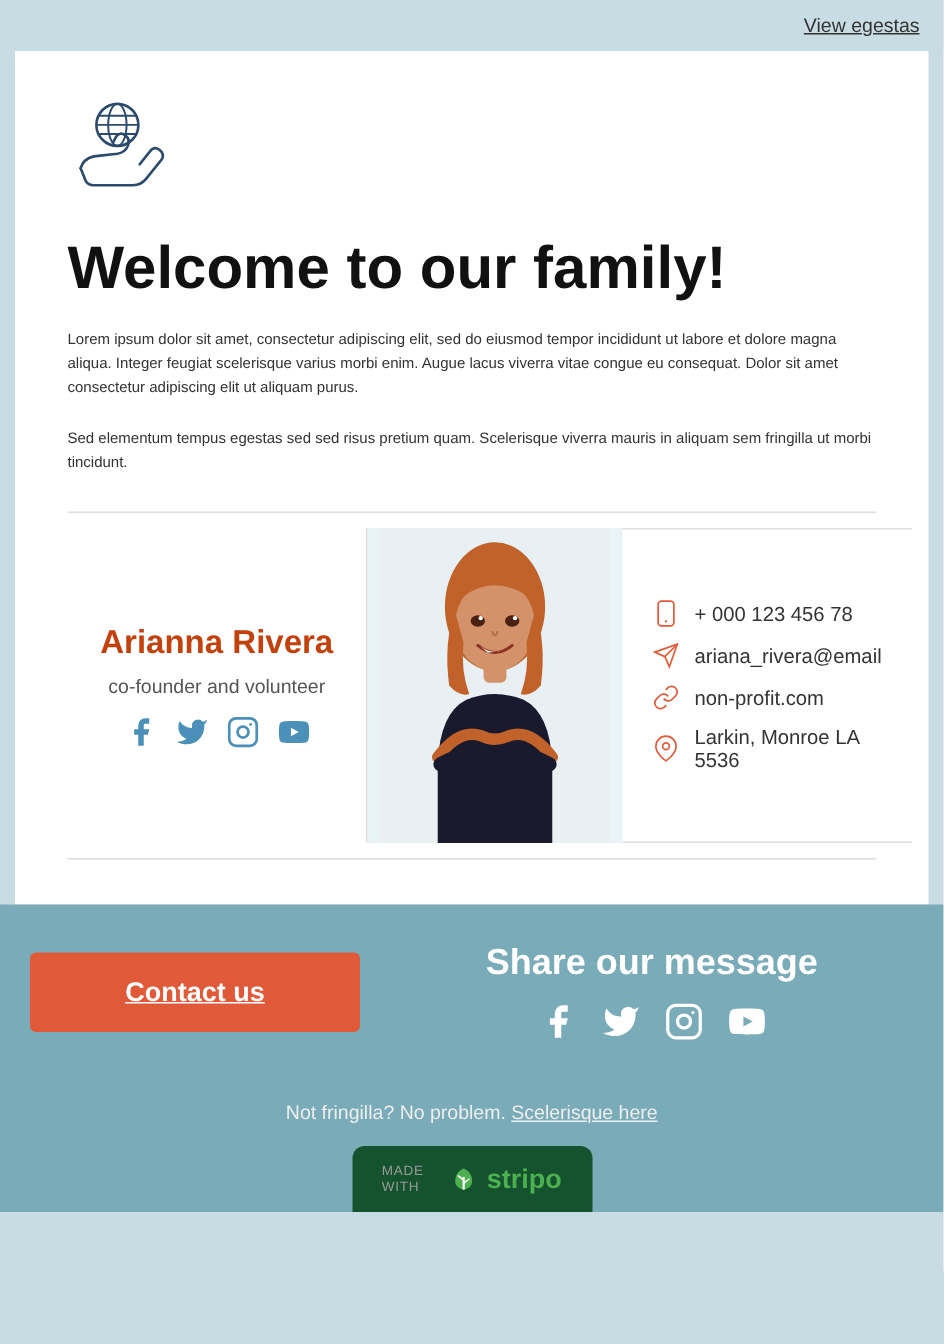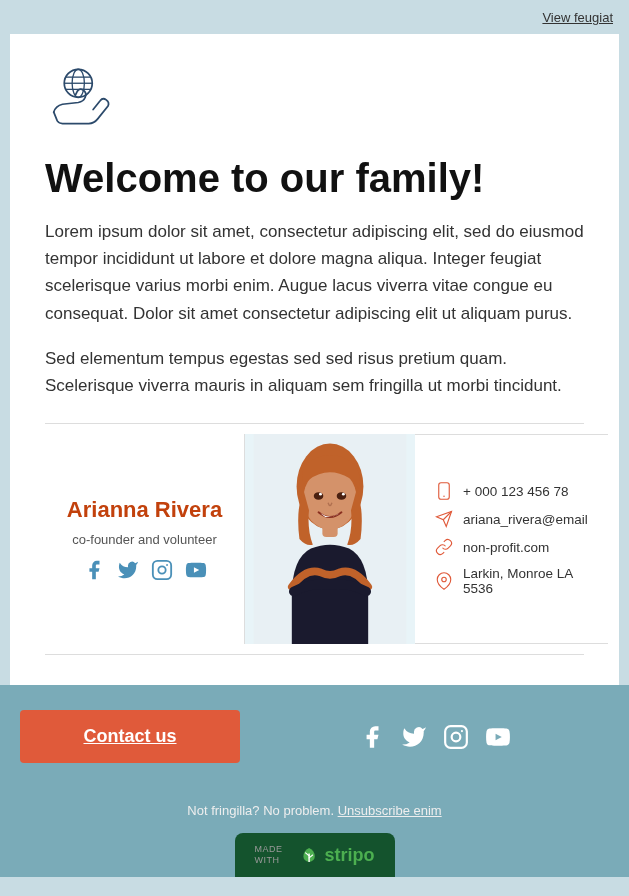--- a/index.html
+++ b/index.html
@@ -37,21 +37,21 @@
 
     .welcome-heading {
       font-size: 40px;
       font-weight: 900;
       color: #111;
       margin-bottom: 18px;
       line-height: 1.1;
     }
 
     .body-text {
-      font-size: 17px;
+      font-size: 10px;
       color: #333;
       line-height: 1.6;
       margin-bottom: 18px;
     }
 
     .profile-section {
       display: flex;
       align-items: stretch;
       margin-top: 24px;
       border-top: 1px solid #ddd;
@@ -221,21 +221,21 @@
     .stripo-logo-text {
       font-size: 18px;
       font-weight: 900;
       color: #4caf50;
     }
   </style>
 </head>
 <body>
 
 <div class="top-bar">
-  <a href="#">View feugiat</a>
+  <a href="#">View egestas</a>
 </div>
 
 <div class="main-card">
 
   <div class="logo-area">
     <svg class="logo-icon" viewBox="0 0 80 80" fill="none" xmlns="http://www.w3.org/2000/svg">
 
       <path d="M10 55 Q12 48 20 46 L38 44 Q44 43 46 38 Q48 33 44 30 Q40 27 37 31 L35 35" stroke="#2c4a6b" stroke-width="2" fill="none" stroke-linecap="round"></path>
       <path d="M10 55 L14 65 Q16 68 20 68 L50 68 Q56 68 60 63 L72 48 Q74 44 70 41 Q66 38 63 42 L55 52" stroke="#2c4a6b" stroke-width="2" fill="none" stroke-linecap="round"></path>
 
@@ -346,20 +346,21 @@
         <span>Larkin, Monroe LA 5536</span>
       </div>
     </div>
   </div>
 </div>
 
 <div class="footer">
   <div class="footer-row1">
     <button class="contact-btn">Contact us</button>
     <div class="share-section">
+      <div class="share-heading">Share our message</div>
       <div class="footer-social">
 
         <svg class="footer-social-icon" viewBox="0 0 24 24">
           <path d="M18 2h-3a5 5 0 00-5 5v3H7v4h3v8h4v-8h3l1-4h-4V7a1 1 0 011-1h3z"></path>
         </svg>
 
         <svg class="footer-social-icon" viewBox="0 0 24 24">
           <path d="M23 3a10.9 10.9 0 01-3.14 1.53A4.48 4.48 0 0012 8v1A10.66 10.66 0 013 4s-4 9 5 13a11.64 11.64 0 01-7 2c9 5 20 0 20-11.5a4.5 4.5 0 00-.08-.83A7.72 7.72 0 0023 3z"></path>
         </svg>
 
@@ -372,21 +373,21 @@
         <svg class="footer-social-icon" viewBox="0 0 24 24">
           <path d="M22.54 6.42a2.78 2.78 0 00-1.95-1.96C18.88 4 12 4 12 4s-6.88 0-8.59.46A2.78 2.78 0 001.46 6.42 29 29 0 001 12a29 29 0 00.46 5.58A2.78 2.78 0 003.41 19.6C5.12 20 12 20 12 20s6.88 0 8.59-.4a2.78 2.78 0 001.95-1.95A29 29 0 0023 12a29 29 0 00-.46-5.58z"></path>
           <polygon points="9.75 15.02 15.5 12 9.75 8.98 9.75 15.02" fill="#7aabb8"></polygon>
         </svg>
       </div>
     </div>
   </div>
 
   <div class="unsubscribe-row">
     <span>Not fringilla? No problem.</span>
-    <a href="#">Unsubscribe enim</a>
+    <a href="#">Scelerisque here</a>
   </div>
 
   <div class="stripo-badge">
     <div style="display:flex;flex-direction:column;align-items:center;">
       <span class="stripo-badge-made">MADE WITH</span>
     </div>
     <svg width="20" height="24" viewBox="0 0 20 24" fill="none">
       <path d="M10 2 Q18 6 18 14 Q18 20 10 22 Q2 20 2 14 Q2 6 10 2Z" fill="#4caf50"></path>
       <path d="M10 22 L10 10" stroke="white" stroke-width="2"></path>
       <path d="M10 16 L15 12" stroke="white" stroke-width="1.5" stroke-linecap="round"></path>

